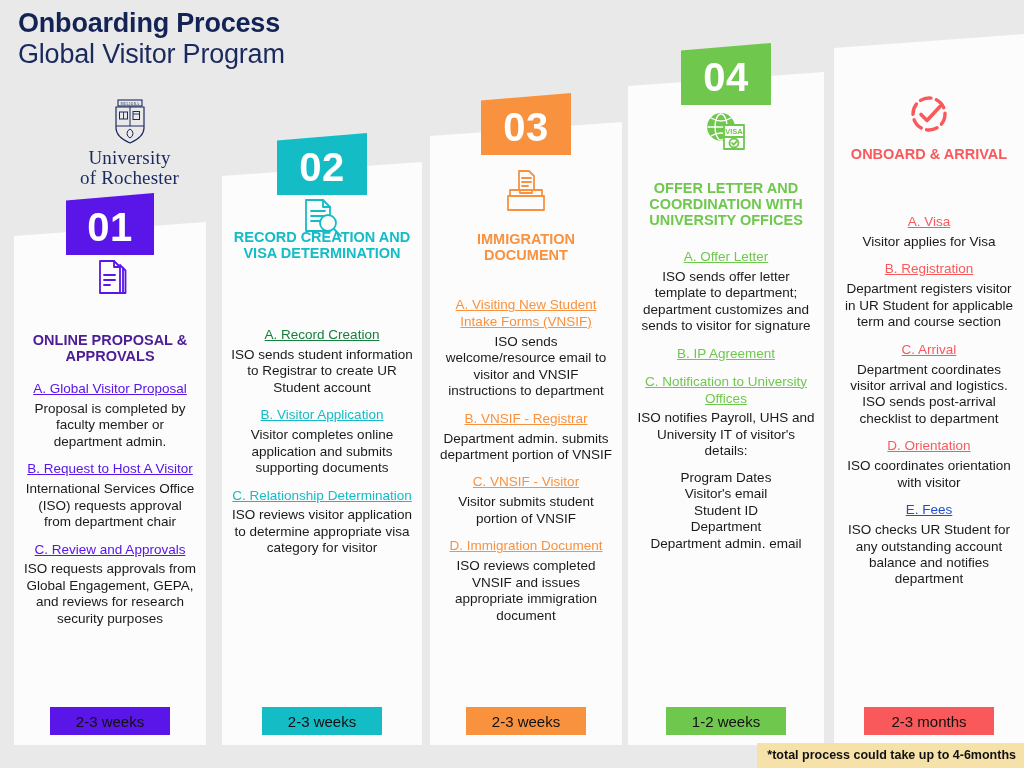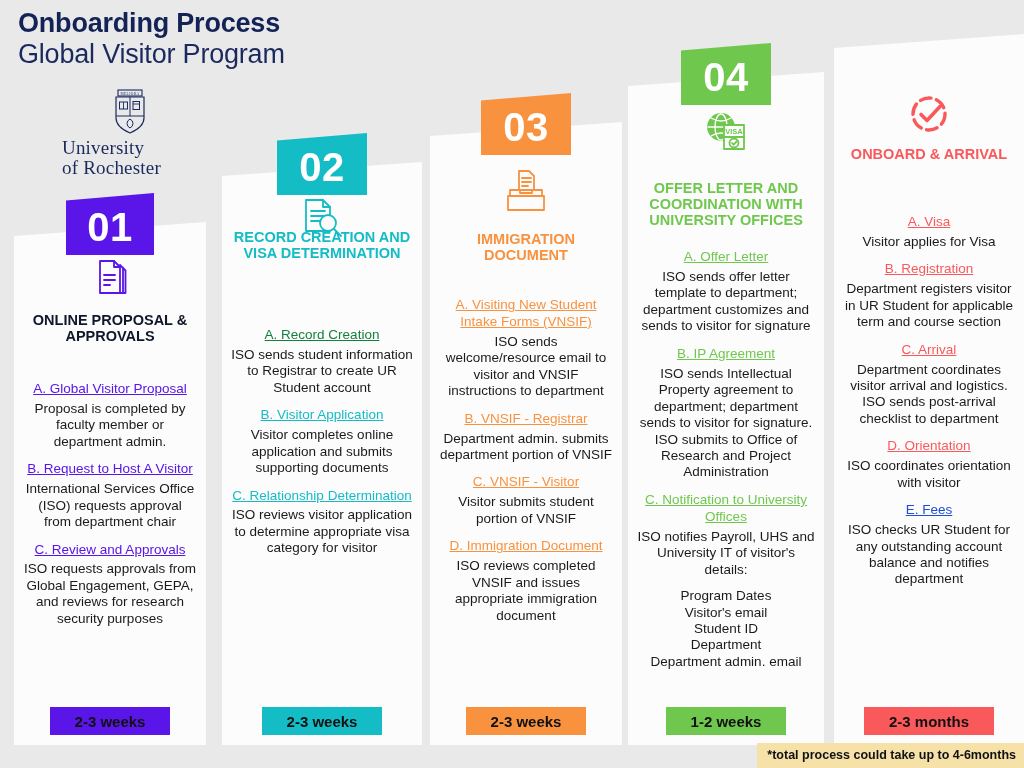--- a/index.html
+++ b/index.html
@@ -15,21 +15,21 @@
   #header { position: absolute; left: 18px; top: 8px; width: 340px; }
   #title-line1 {
     font-size: 27px; color: #1b2a5e; letter-spacing: -0.2px;
     font-weight: 400; line-height: 1.15;
   }
   #title-line2 {
     font-size: 27px; color: #142356; font-weight: bold;
     letter-spacing: -0.2px; line-height: 1.15;
   }
   
-  #logo { position: absolute; left: 62px; top: 88px; width: 135px; }
+  #logo { position: absolute; left: 62px; top: 98px; width: 135px; text-align: center; }
   #crest { margin: 0 auto 2px; display: block; }
   #logo-text {
     font-family: "Liberation Serif", serif;
     color: #1b2a5e; font-size: 19px; line-height: 1.05; letter-spacing: 0.2px;
   }
 
   
   .col { position: absolute; top: 0; height: 768px; }
   .card {
     position: absolute; left: 0; width: 100%;
@@ -54,21 +54,21 @@
     margin-top: 11px; margin-bottom: 3px;
   }
   .desc {
     font-size: 13.5px; line-height: 1.22; color: #1a1a1a;
   }
 
   
   .pill {
     position: absolute; bottom: 33px;
     height: 28px; display: flex; align-items: center; justify-content: center;
-    color: #111; font-weight: bold; font-size: 15px;
+    color: #111; font-weight: normal; font-size: 15px;
   }
 
   
   #footer-note {
     position: absolute; right: 0; bottom: 0;
     background: #f6e2a8; color: #111;
     font-size: 12.5px; font-weight: bold;
     padding: 5px 8px 6px 10px;
   }
 </style>
@@ -109,21 +109,21 @@
         </div>
         <div class="icon-wrap" style="top: 251px;"><svg width="52" height="52" viewBox="0 0 52 52" fill="none" stroke="#5A16E8" stroke-width="1.8" stroke-linejoin="round" stroke-linecap="round">
             <path d="M16 10 h14 l6 6 v26 h-20 z"></path>
             <path d="M30 10 v6 h6"></path>
                 <path d="M36 14 l3 3 v25 h-3"></path>
             <path d="M39 17 l2.5 2.5 v22.5 h-2.5"></path>
                 <line x1="20" y1="24" x2="31" y2="24"></line>
             <line x1="20" y1="29" x2="31" y2="29"></line>
                 <line x1="20" y1="34" x2="26" y2="34"></line>
           </svg></div>
-        <div class="col-title" style="top: 312px; color: #0f172a; font-size: 14.5px;">ONLINE PROPOSAL &amp; APPROVALS</div>
+        <div class="col-title" style="top: 332px; color: #4c1d95; font-size: 14.5px;">ONLINE PROPOSAL &amp; APPROVALS</div>
         <div class="body" style="top: 370px;">
           <div class="sub" style="color: rgb(90, 22, 232);">A. Global Visitor Proposal</div>
           <div class="desc">Proposal is completed by faculty member or department admin.</div>
           <div class="sub" style="color: rgb(90, 22, 232);">B. Request to Host A Visitor</div>
           <div class="desc">International Services Office (ISO) requests approval from department chair</div>
           <div class="sub" style="color: rgb(90, 22, 232);">C. Review and Approvals</div>
           <div class="desc">ISO requests approvals from Global Engagement, GEPA, and reviews for research security purposes</div>
         </div>
         <div class="pill" style="background: rgb(90, 22, 232); width: 120px; left: 36px;">
           <span>2-3 weeks</span>
@@ -201,21 +201,20 @@
                 <line x1="24" y1="32" x2="44" y2="32"></line>
                 <text x="34" y="29" font-family="'Liberation Sans',sans-serif" font-size="7.5" font-weight="bold" fill="#6FC84D" text-anchor="middle" stroke="none">VISA</text>
                 <circle cx="34" cy="38" r="4.5"></circle>
             <path d="M32 38 l1.6 1.7 l3.1 -3.4"></path>
           </svg></div>
         <div class="col-title" style="top: 180px; color: rgb(111, 200, 77); font-size: 14.5px;">OFFER LETTER AND COORDINATION WITH UNIVERSITY OFFICES</div>
         <div class="body" style="top: 238px;">
           <div class="sub" style="color: rgb(111, 200, 77);">A. Offer Letter </div>
           <div class="desc">ISO sends offer letter template to department; department customizes and sends to visitor for signature</div>
           <div class="sub" style="color: rgb(111, 200, 77);">B. IP Agreement</div>
-          <div class="desc">ISO sends Intellectual Property agreement to department; department sends to visitor for signature. ISO submits to Office of Research and Project Administration</div>
           <div class="sub" style="color: rgb(111, 200, 77);">C. Notification to University Offices</div>
           <div class="desc">ISO notifies Payroll, UHS and University IT of visitor's details:</div>
           <div class="desc" style="white-space: pre-line; margin-top: 10px;">Program Dates
 Visitor's email
 Student ID
 Department
 Department admin. email</div>
         </div>
         <div class="pill" style="background: rgb(111, 200, 77); width: 120px; left: 38px;">
           <span>1-2 weeks</span>

